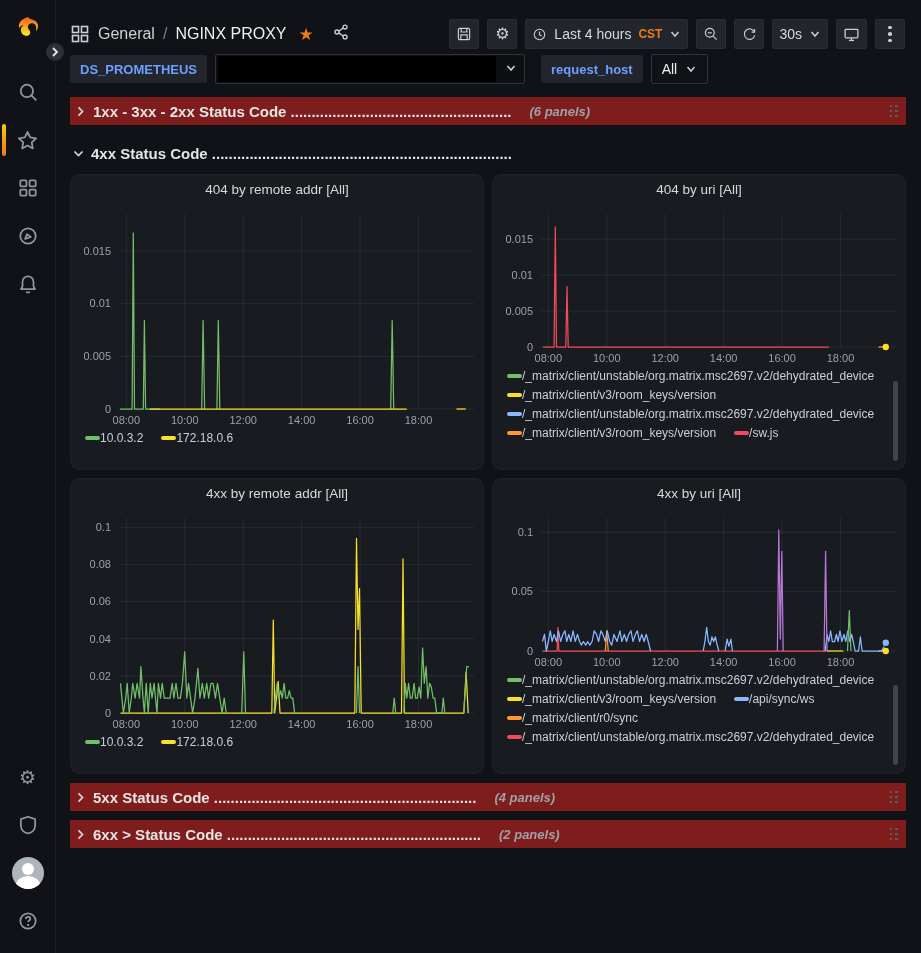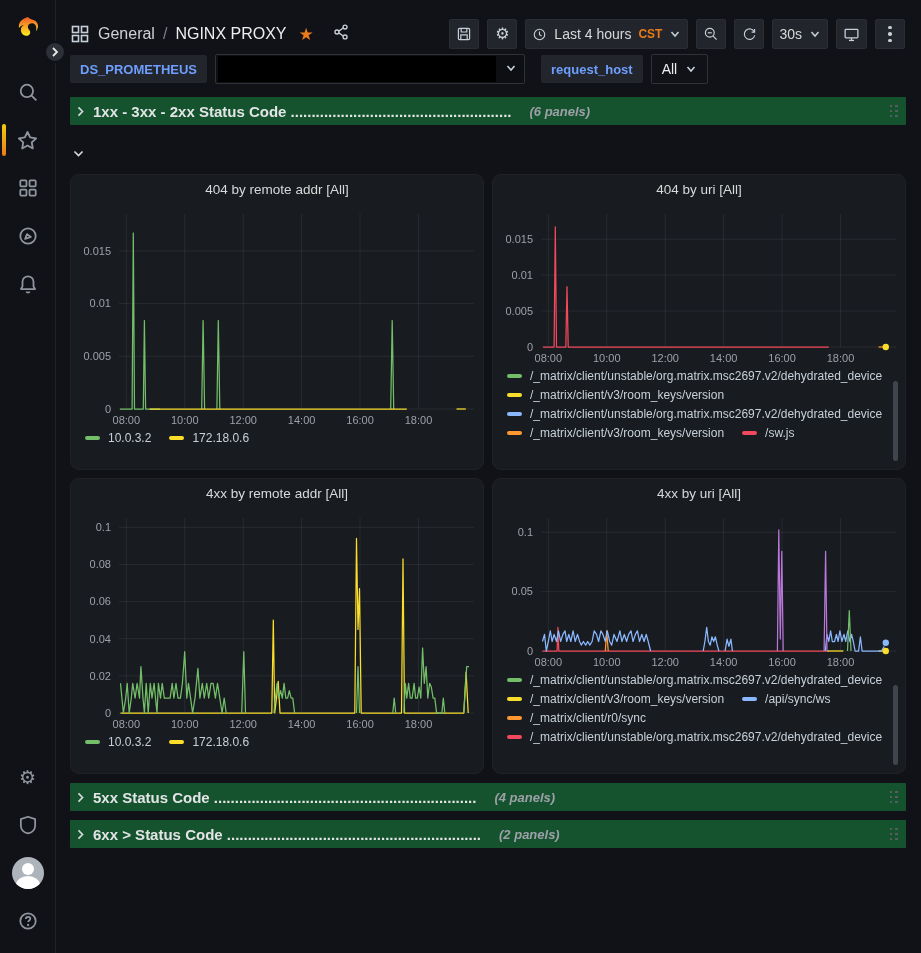--- a/index.html
+++ b/index.html
@@ -54,37 +54,37 @@
   .var-select .chev-holder { padding:0 7px; }
   .var-all { height:30px; padding:0 10px; display:flex; align-items:center; gap:8px;
     background:#111217; border:1px solid #2f3237; border-radius:2px; color:#eceded;
     font-size:14px; cursor:pointer; }
   
   .content { padding:0 15px 0 14px; }
   .row-head { display:flex; align-items:center; height:28px; padding:0 8px 0 4px;
     font-size:15px; font-weight:700; color:#e3e4e6; cursor:pointer; }
   .row-head .rchev { margin-right:6px; display:flex; }
   .row-head .rchev svg { stroke:#d8d9da; fill:none; stroke-width:2; }
-  .row-head.collapsed { background:#14532d; border-radius:1px; }
+  .row-head.collapsed { background:#7f1d1d; border-radius:1px; }
   .row-count { font-style:italic; font-weight:700; font-size:13px; color:#9da0a8; margin-left:18px; }
   .drag-handle { margin-left:auto; display:grid; grid-template-columns:repeat(2,3px); gap:2.5px; cursor:grab; }
   .drag-handle i { width:2.6px; height:2.6px; background:#585c63; }
   .rspace1 { height:5px; } .rspace2 { height:15px; } .rspace3 { height:9px; }
   .row-head.expanded { padding-left:2px; height:26px; }
   
   .grid { margin-top:8px; margin-bottom:9px; display:grid; grid-template-columns:1fr 1fr; gap:8px; }
   .panel { background:#181b1f; border:1px solid #202226; border-radius:9px; height:296px;
     display:flex; flex-direction:column; overflow:hidden; position:relative; }
   .panel-title { height:30px; line-height:30px; text-align:center; color:#d8d9da; font-size:13.5px;
     font-weight:500; cursor:pointer; flex:none; }
   .chart-wrap { flex:none; }
   .legend { margin:2px 6px 4px 14px; display:flex; flex-wrap:wrap; column-gap:18px; row-gap:5px;
     font-size:12px; color:#c7d0d9; overflow:hidden; align-content:flex-start; position:relative; }
   .legend.tall { height:84px; }
-  .legend-item { display:flex; align-items:center; gap:8px; cursor:pointer; white-space:nowrap; }
+  .legend-item { display:flex; align-items:center; cursor:pointer; white-space:nowrap; }
   .legend-item .dash { width:15px; height:4px; border-radius:2px; flex:none; }
   .legend-scrollbar { position:absolute; right:7px; top:206px; width:5px; height:80px;
     border-radius:3px; background:#40444c; }
 </style>
 </head>
 <body>
 
 <nav class="sidebar">
   <div class="side-item logo-item">
     <svg width="32" height="32" viewBox="0 0 32 32">
@@ -278,20 +278,21 @@
     </div>
 
     <div class="rspace2"></div>
 
     <div class="row-head expanded">
       <span class="rchev">
         <svg width="13" height="13" viewBox="0 0 16 16">
             <path d="M3 5.5l5 5 5-5"></path>
           </svg>
       </span>
+      <span>4xx Status Code ........................................................................</span>
     </div>
 
     <div class="grid" id="panels-grid">
         <div class="panel">
           <div class="panel-title">404 by remote addr [All]</div>
           <div class="chart-wrap">
             <svg width="412" height="224" style="display: block; margin: 0px auto;">
               <line x1="48" x2="403" y1="204" y2="204" stroke="rgba(204,204,220,0.09)" stroke-width="1"></line>
               <text x="40" y="207.8" fill="#9da0a8" font-size="11" text-anchor="end">0</text>
               <line x1="48" x2="403" y1="151.2972972972973" y2="151.2972972972973" stroke="rgba(204,204,220,0.09)" stroke-width="1"></line>

